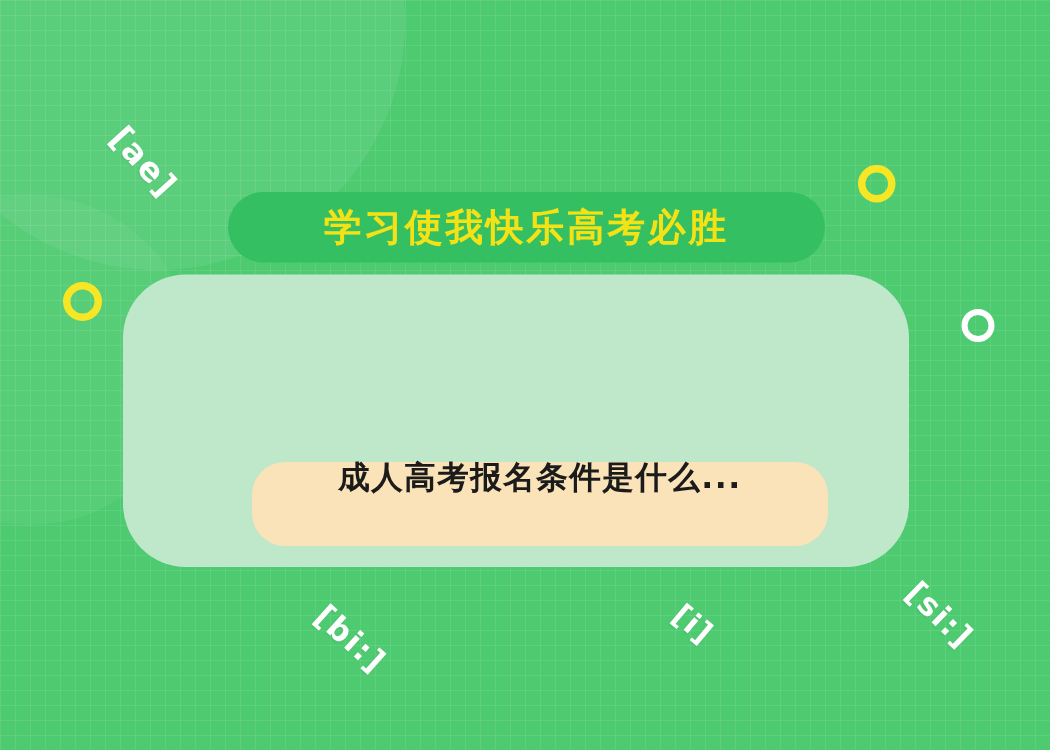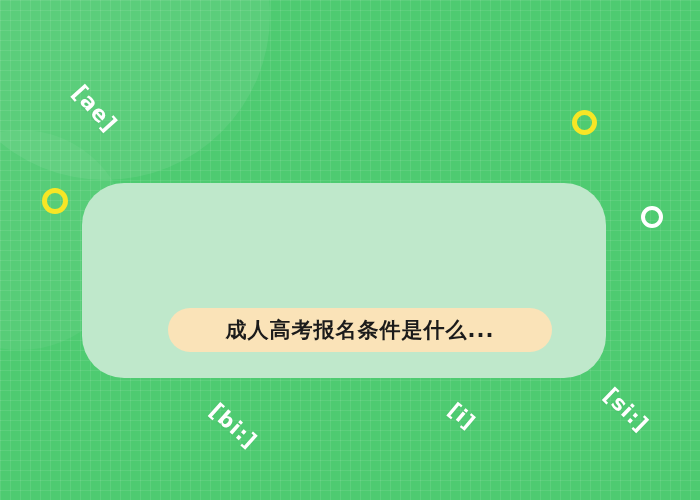--- a/index.html
+++ b/index.html
@@ -88,23 +88,23 @@
     clip-path:polygon(100% 0, 100% 100%, 0 100%);
   }
   .crown-icon {
     position:absolute; right:26px; bottom:18px;
     width:34px; height:26px;
   }
 
   
   .subtitle {
     position:absolute; left:168px; top:308px;
-    width:384px; height:44px; border-radius:22px;
+    width:384px; height:56px; border-radius:22px;
     background:#fae3b8;
-    display:flex; align-items:center; justify-content:center;
+    display:flex; justify-content:center;
     z-index:5;
   }
   .subtitle-text {
     color:#1b1b1b; font-size:21px; font-weight:bold;
     letter-spacing:1px; line-height:1;
     font-family:"DejaVu Sans","Liberation Sans", sans-serif;
   }
 </style>
 </head>
 <body>
@@ -118,20 +118,23 @@
 
   <div class="ring ring-y1"></div>
   <div class="ring ring-y2"></div>
   <div class="ring ring-w1"></div>
 
   <div class="phon phon-ae">[ae]</div>
   <div class="phon phon-bi">[bi:]</div>
   <div class="phon phon-i">[i]</div>
   <div class="phon phon-si">[si:]</div>
 
+  <div class="banner">
+    <span class="banner-text">学习使我快乐高考必胜</span>
+  </div>
 
   <div class="card-shadow"></div>
 
 
   <div class="subtitle">
     <span class="subtitle-text">成人高考报名条件是什么...</span>
   </div>
 
 </div>
 

